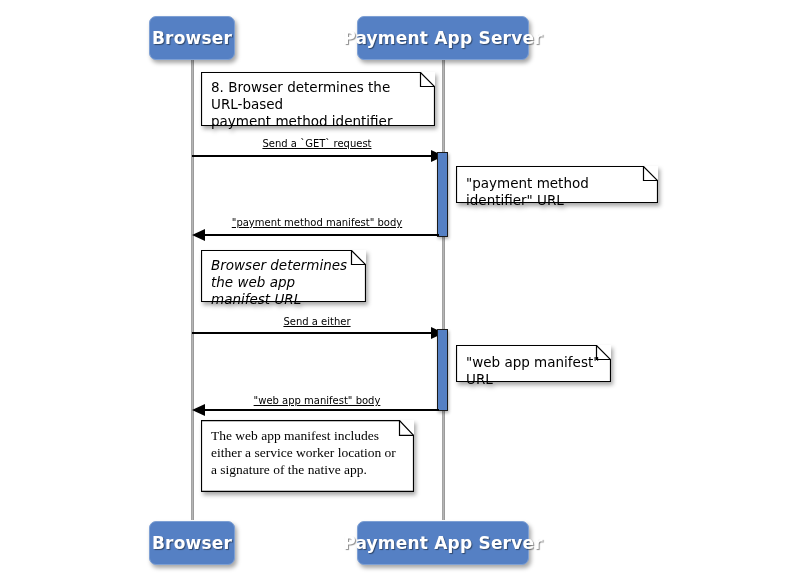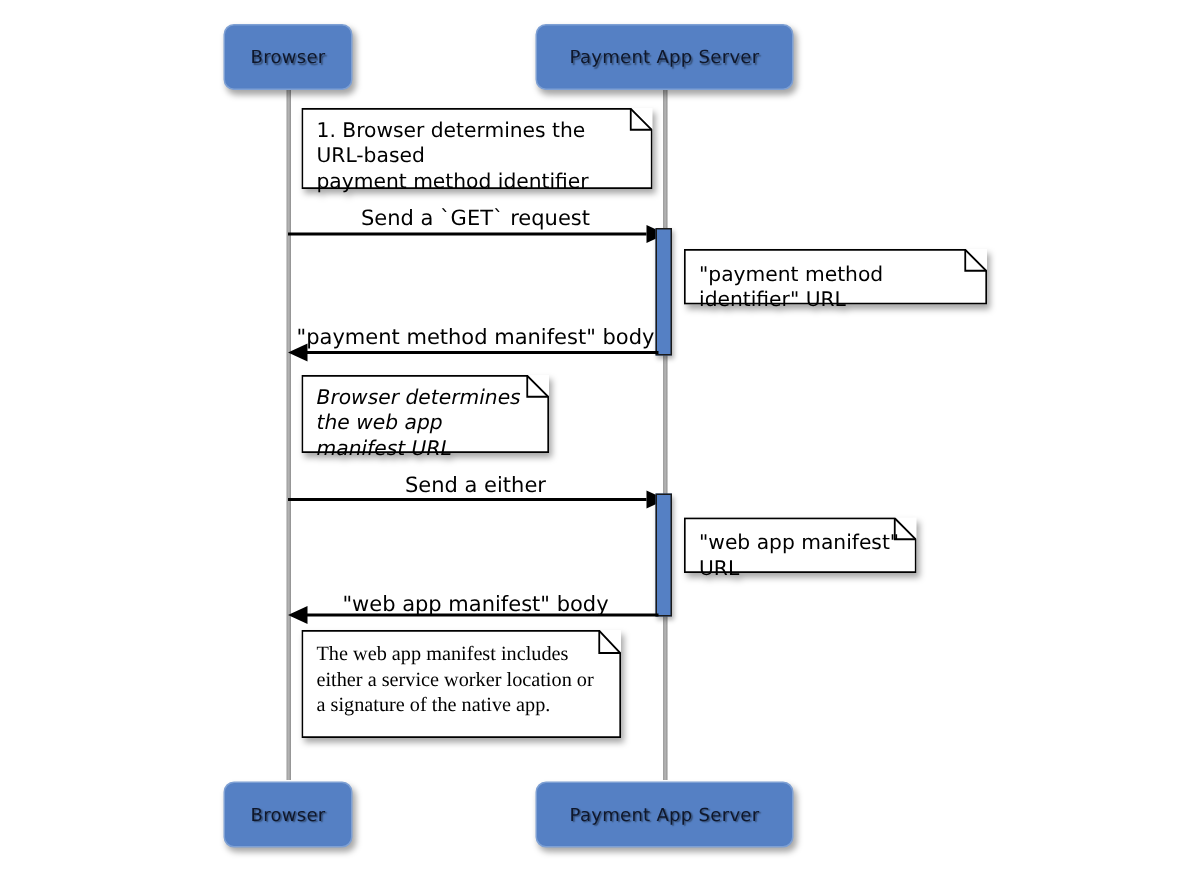--- a/index.html
+++ b/index.html
@@ -37,23 +37,23 @@
     box-sizing: border-box;
     border-radius: 7px;
     background: #5580c4;
     border: 1px solid #7ea0d4;
     box-shadow: 2px 3px 4px rgba(0,0,0,0.35);
     display: flex;
     align-items: center;
     justify-content: center;
   }
   .participant .plabel {
-    color: #0f172a;
-    font-weight: normal;
-    font-size: 12px;
+    color: #ffffff;
+    font-weight: bold;
+    font-size: 17px;
     letter-spacing: 0.2px;
     white-space: nowrap;
     text-shadow: 1px 1px 1px rgba(0,0,0,0.45);
   }
 
   
   .activation {
     position: absolute;
     box-sizing: border-box;
     width: 11px;
@@ -76,24 +76,25 @@
     border-bottom: 6px solid transparent;
   }
   .arrow-head.right {
     border-left: 13px solid #000000;
   }
   .arrow-head.left {
     border-right: 13px solid #000000;
   }
   .msg-label {
     position: absolute;
-    font-size: 14px;
+    font-size: 10px;
     color: #000000;
     white-space: nowrap;
     text-align: center;
+    text-decoration: underline;
   }
 
   
   .note {
     position: absolute;
     box-sizing: border-box;
     background: #ffffff;
     filter: drop-shadow(2px 3px 2px rgba(0,0,0,0.35));
   }
   .note .note-shape {
@@ -125,21 +126,21 @@
 
   <div class="participant" style="left:357px; top:16px; width:172px; height:44px;">
     <span class="plabel">Payment App Server</span>
   </div>
 
   <div class="note" style="left:201px; top:72px; width:234px; height:54px;">
     <svg class="note-shape" viewBox="0 0 234 54" preserveAspectRatio="none">
       <path d="M0.5,0.5 L219.5,0.5 L233.5,14.5 L233.5,53.5 L0.5,53.5 Z" fill="#ffffff" stroke="#000000" stroke-width="1.2"></path>
       <path d="M219.5,0.5 L219.5,14.5 L233.5,14.5" fill="none" stroke="#000000" stroke-width="1.2"></path>
     </svg>
-    <div class="note-text">1. Browser determines the URL-based
+    <div class="note-text">8. Browser determines the URL-based
 payment method identifier</div>
   </div>
 
   <div class="msg-label" style="left:192px; top:138px; width:250px;">Send a `GET` request</div>
   <div class="msg-line" style="left:192px; top:155px; width:239px;"></div>
   <div class="arrow-head right" style="left:431px; top:150px;"></div>
 
   <div class="activation" style="left:437px; top:152px; height:85px;"></div>
 
   <div class="note" style="left:456px; top:166px; width:202px; height:37px;">

